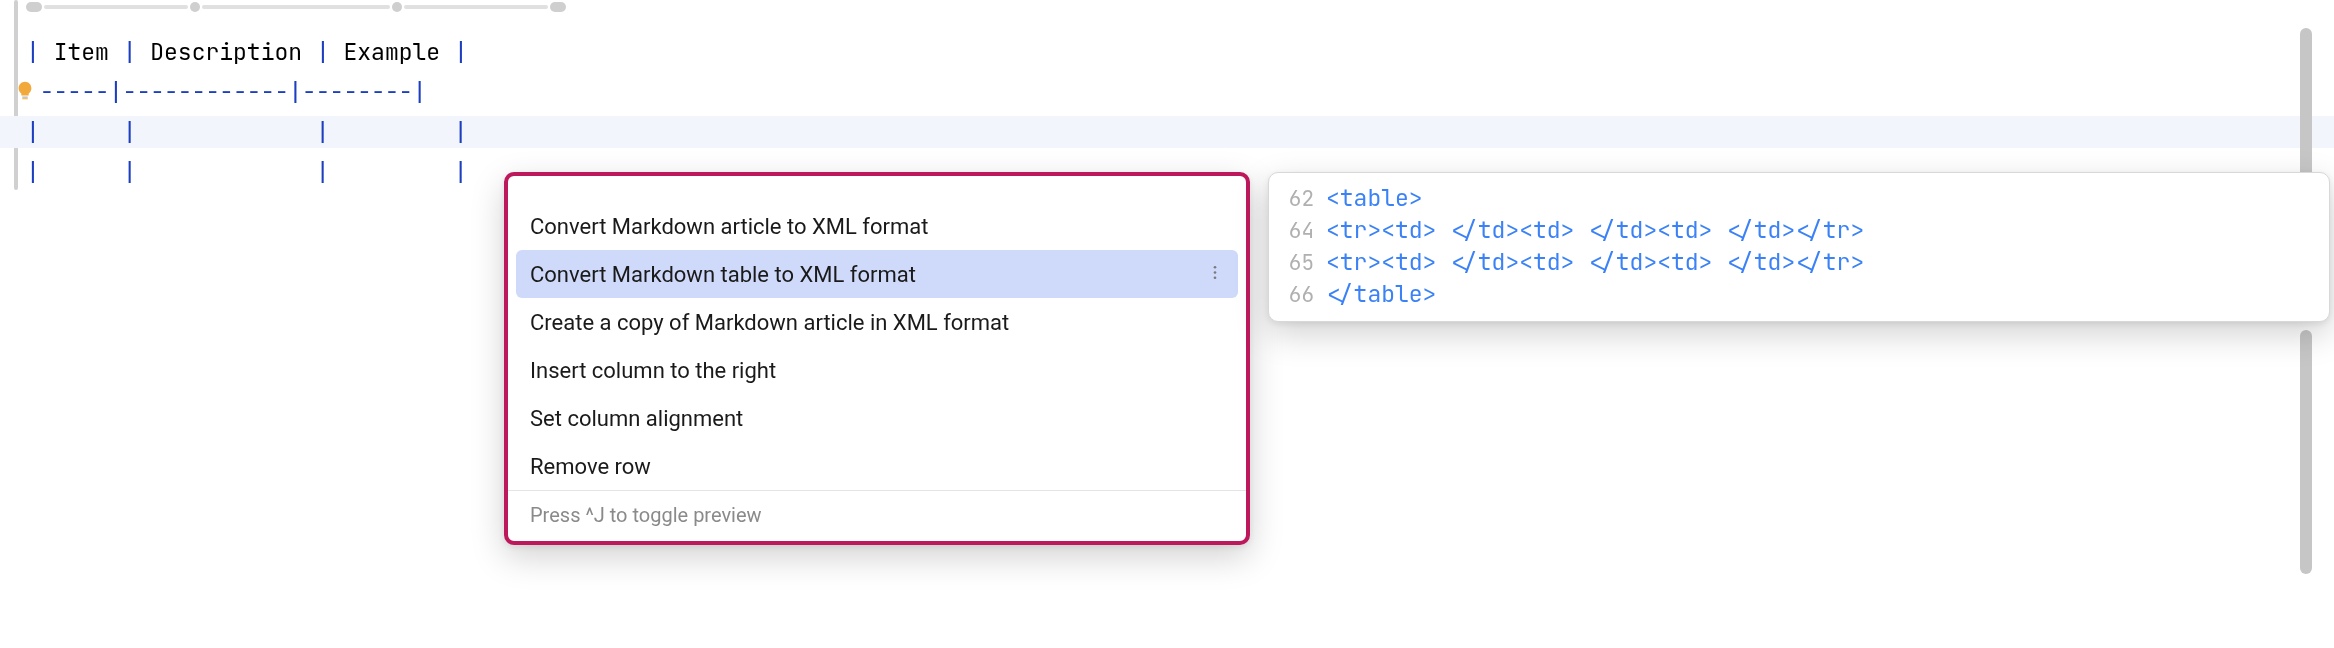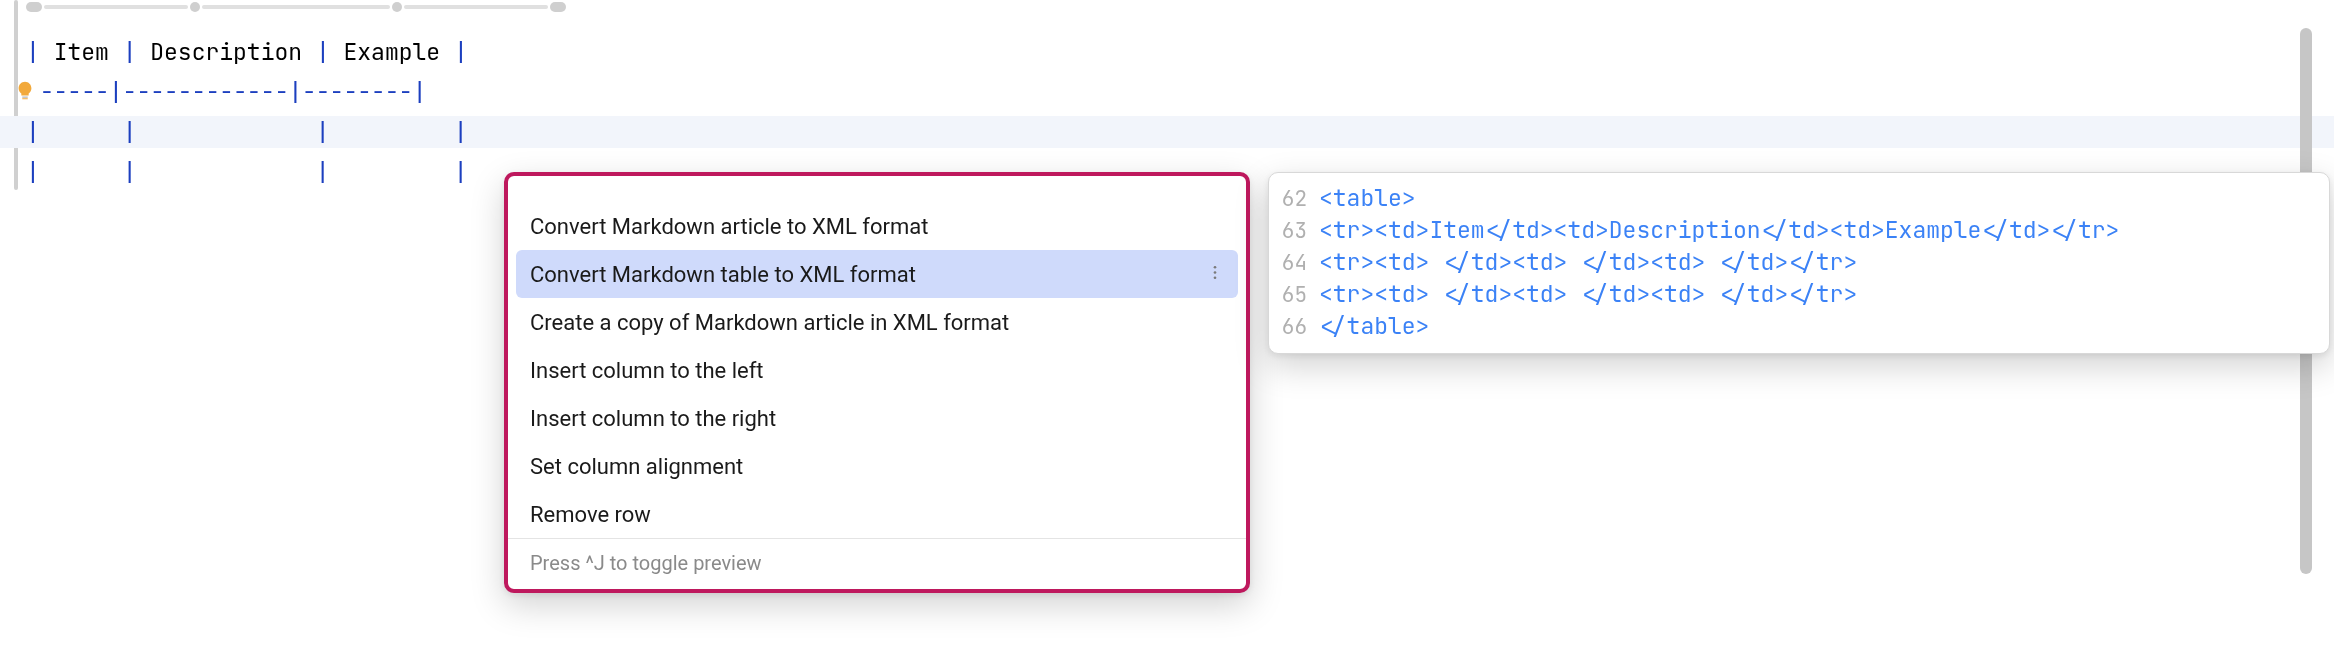--- a/index.html
+++ b/index.html
@@ -102,20 +102,21 @@
     border-radius: 10px;
     box-shadow: 0 12px 34px rgba(0,0,0,0.18), 0 2px 6px rgba(0,0,0,0.08);
     padding: 10px 0;
   }
   .code-line {
     display: flex;
     align-items: baseline;
     height: 32px;
     font-size: 23px;
     white-space: pre;
+    margin-left: 7px;
   }
   .lineno {
     width: 50px;
     text-align: right;
     color: #b0b0b0;
     padding-right: 12px;
     flex-shrink: 0;
     font-size: 21px;
   }
   .code {
@@ -169,36 +170,32 @@
         <span class="more"><svg viewBox="0 0 24 24">
             <circle cx="12" cy="5" r="1.8" fill="#7a7a7a"></circle>
             <circle cx="12" cy="12" r="1.8" fill="#7a7a7a"></circle>
             <circle cx="12" cy="19" r="1.8" fill="#7a7a7a"></circle>
           </svg></span>
       </div>
       <div class="menu-item">
         <span>Create a copy of Markdown article in XML format</span>
       </div>
       <div class="menu-item">
-        <span>Insert column to the left</span>
-      </div>
-      <div class="menu-item">
         <span>Insert column to the right</span>
       </div>
       <div class="menu-item">
         <span>Set column alignment</span>
       </div>
       <div class="menu-item">
         <span>Remove row</span>
       </div>
     </div>
   <div class="menu-footer">Press ^J to toggle preview</div>
 </div>
 
 <div class="preview mono" id="preview-panel" style="left:1268px; top:172px; width:1062px;">
   <div id="preview-lines">
       <div class="code-line"><span class="lineno">62</span><span class="code">&lt;table&gt;</span></div>
-      <div class="code-line"><span class="lineno">63</span><span class="code">&lt;tr&gt;&lt;td&gt;Item&lt;/td&gt;&lt;td&gt;Description&lt;/td&gt;&lt;td&gt;Example&lt;/td&gt;&lt;/tr&gt;</span></div>
       <div class="code-line"><span class="lineno">64</span><span class="code">&lt;tr&gt;&lt;td&gt; &lt;/td&gt;&lt;td&gt; &lt;/td&gt;&lt;td&gt; &lt;/td&gt;&lt;/tr&gt;</span></div>
       <div class="code-line"><span class="lineno">65</span><span class="code">&lt;tr&gt;&lt;td&gt; &lt;/td&gt;&lt;td&gt; &lt;/td&gt;&lt;td&gt; &lt;/td&gt;&lt;/tr&gt;</span></div>
       <div class="code-line"><span class="lineno">66</span><span class="code">&lt;/table&gt;</span></div>
     </div>
 </div>
 
 </body></html>

